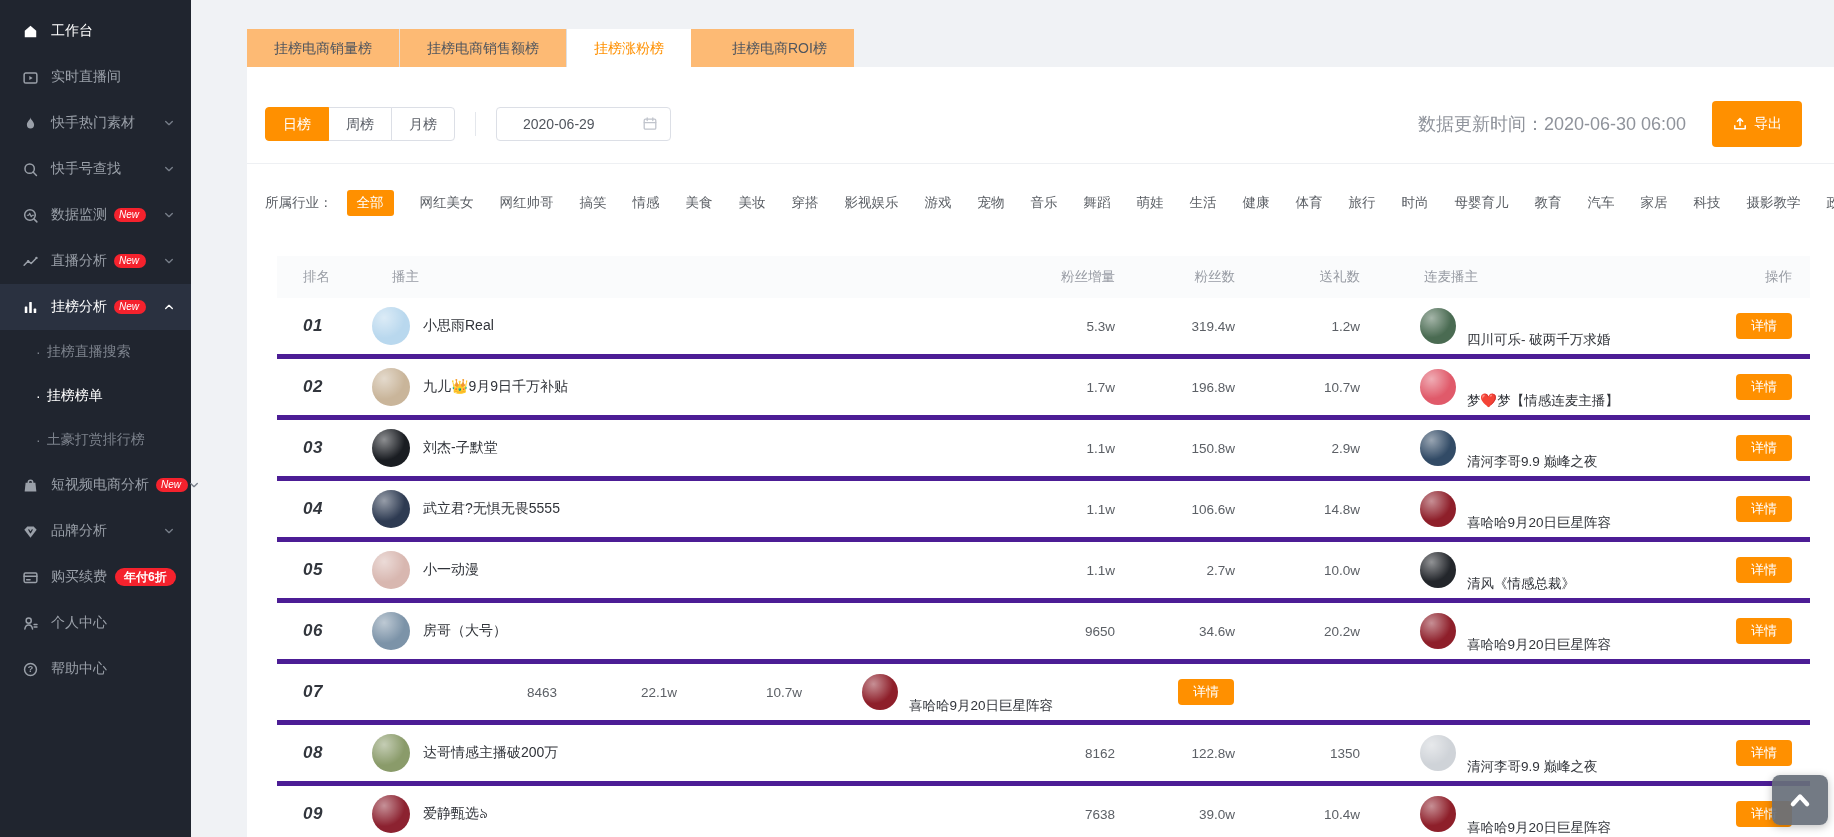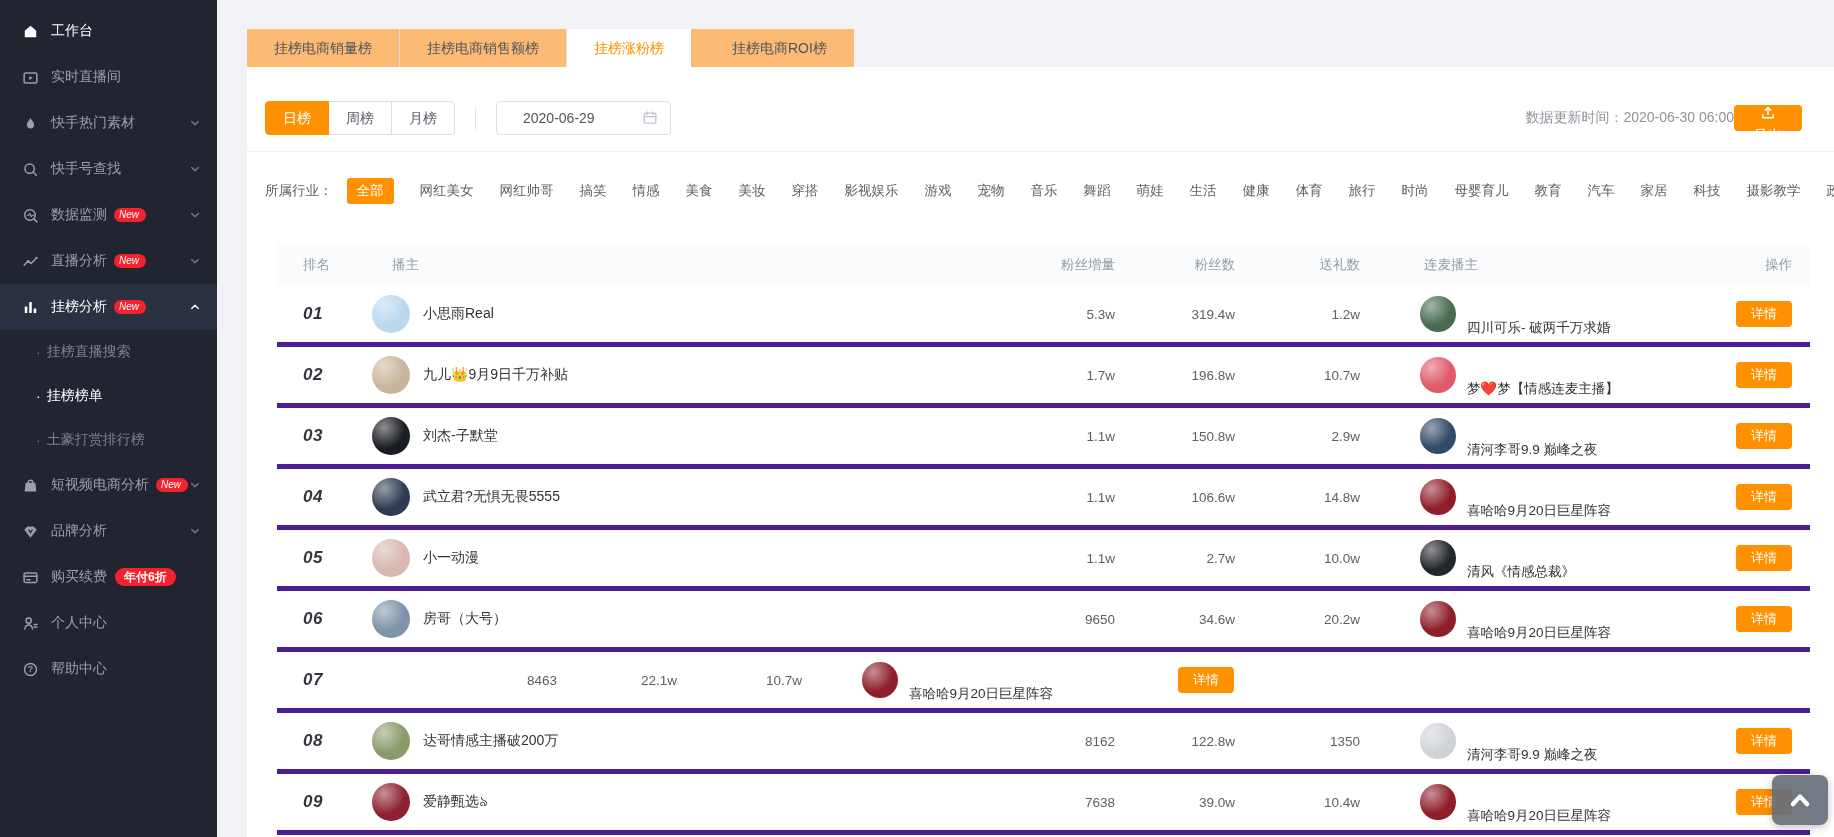--- a/index.html
+++ b/index.html
@@ -1,20 +1,20 @@
 <!DOCTYPE html>
 <html><head>
 <meta charset="utf-8">
 <style>
   * { margin:0; padding:0; box-sizing:border-box; }
   html,body { width:1834px; height:837px; overflow:hidden;
     font-family:"Liberation Sans","DejaVu Sans",sans-serif; background:#f0f2f5; color:#303339; }
 
   
-  .sidebar { position:absolute; left:0; top:0; width:217px; height:837px; background:#20252f; z-index:5; }
+  .sidebar { position:absolute; left:0; top:0; width:191px; height:837px; background:#20252f; z-index:5; }
   .side-nav { padding-top:8px; }
   .side-item { height:46px; display:flex; align-items:center; padding:0 16px 0 22px;
     color:#9aa0a9; font-size:14px; cursor:pointer; white-space:nowrap; }
   .side-item .lbl { margin-left:12px; }
   .side-item.bright { color:#ffffff; }
   .side-item.active-parent { background:#2a3140; color:#ffffff; }
   .side-item .icon { width:17px; height:17px; display:inline-flex; flex:none; }
   .badge-new { background:#f5222d; color:#fff; font-size:10px; font-weight:normal; font-style:italic;
     padding:2px 7px 2px 5px; border-radius:9px; margin-left:7px; line-height:1; }
   .badge-promo { background:#f5222d; color:#fff; font-size:12px; font-weight:bold;
@@ -40,23 +40,23 @@
   .seg { display:flex; }
   .seg-btn { height:34px; line-height:32px; padding:0 17px; border:1px solid #dcdfe6; background:#fff;
     color:#5a5e66; font-size:14px; cursor:pointer; margin-left:-1px; }
   .seg-btn:first-child { border-radius:4px 0 0 4px; margin-left:0; }
   .seg-btn:last-child { border-radius:0 4px 4px 0; }
   .seg-btn.active { background:#ff9000; border-color:#ff9000; color:#fff; position:relative; z-index:1; }
   .vsep { width:1px; height:24px; background:#e4e7ec; margin:0 20px; }
   .datebox { width:175px; height:34px; border:1px solid #dcdfe6; border-radius:4px; display:flex;
     align-items:center; padding:0 12px 0 26px; color:#51565e; font-size:14px; cursor:pointer; background:#fff; }
   .datebox .cal { margin-left:auto; color:#c0c4cc; width:16px; height:16px; display:inline-flex; }
-  .update { margin-left:auto; color:#8f939b; font-size:14px; white-space:nowrap; }
-  .export-btn { height:26px; padding:0 20px; background:#ff9000; border:none; border-radius:4px;
-    color:#fff; font-size:14px; display:flex; align-items:center; gap:6px; cursor:pointer;flex-direction:column; }
+  .update { margin-left:auto; color:#8f939b; font-size:18px; white-space:nowrap; }
+  .export-btn { margin-left:26px; height:46px; padding:0 20px; background:#ff9000; border:none; border-radius:4px;
+    color:#fff; font-size:14px; display:flex; align-items:center; gap:6px; cursor:pointer; }
   .export-btn .icon { width:16px; height:16px; display:inline-flex; }
 
   .cats { display:flex; align-items:center; padding:26px 16px 24px 18px; font-size:13.5px;
     color:#5c6066; white-space:nowrap; overflow:hidden; }
   .cats .cat-label { margin-right:14px; color:#5c6066; }
   .cat { margin-right:26px; cursor:pointer; color:#5c6066; padding:4px 0; }
   .cat.active { background:#ff9000; color:#fff; padding:4px 10px; border-radius:3px; }
 
   .table { margin:16px 24px 0 30px; }
   .thead { display:flex; align-items:center; height:42px; background:#fafbfc; color:#979ba3; font-size:13.5px; }

